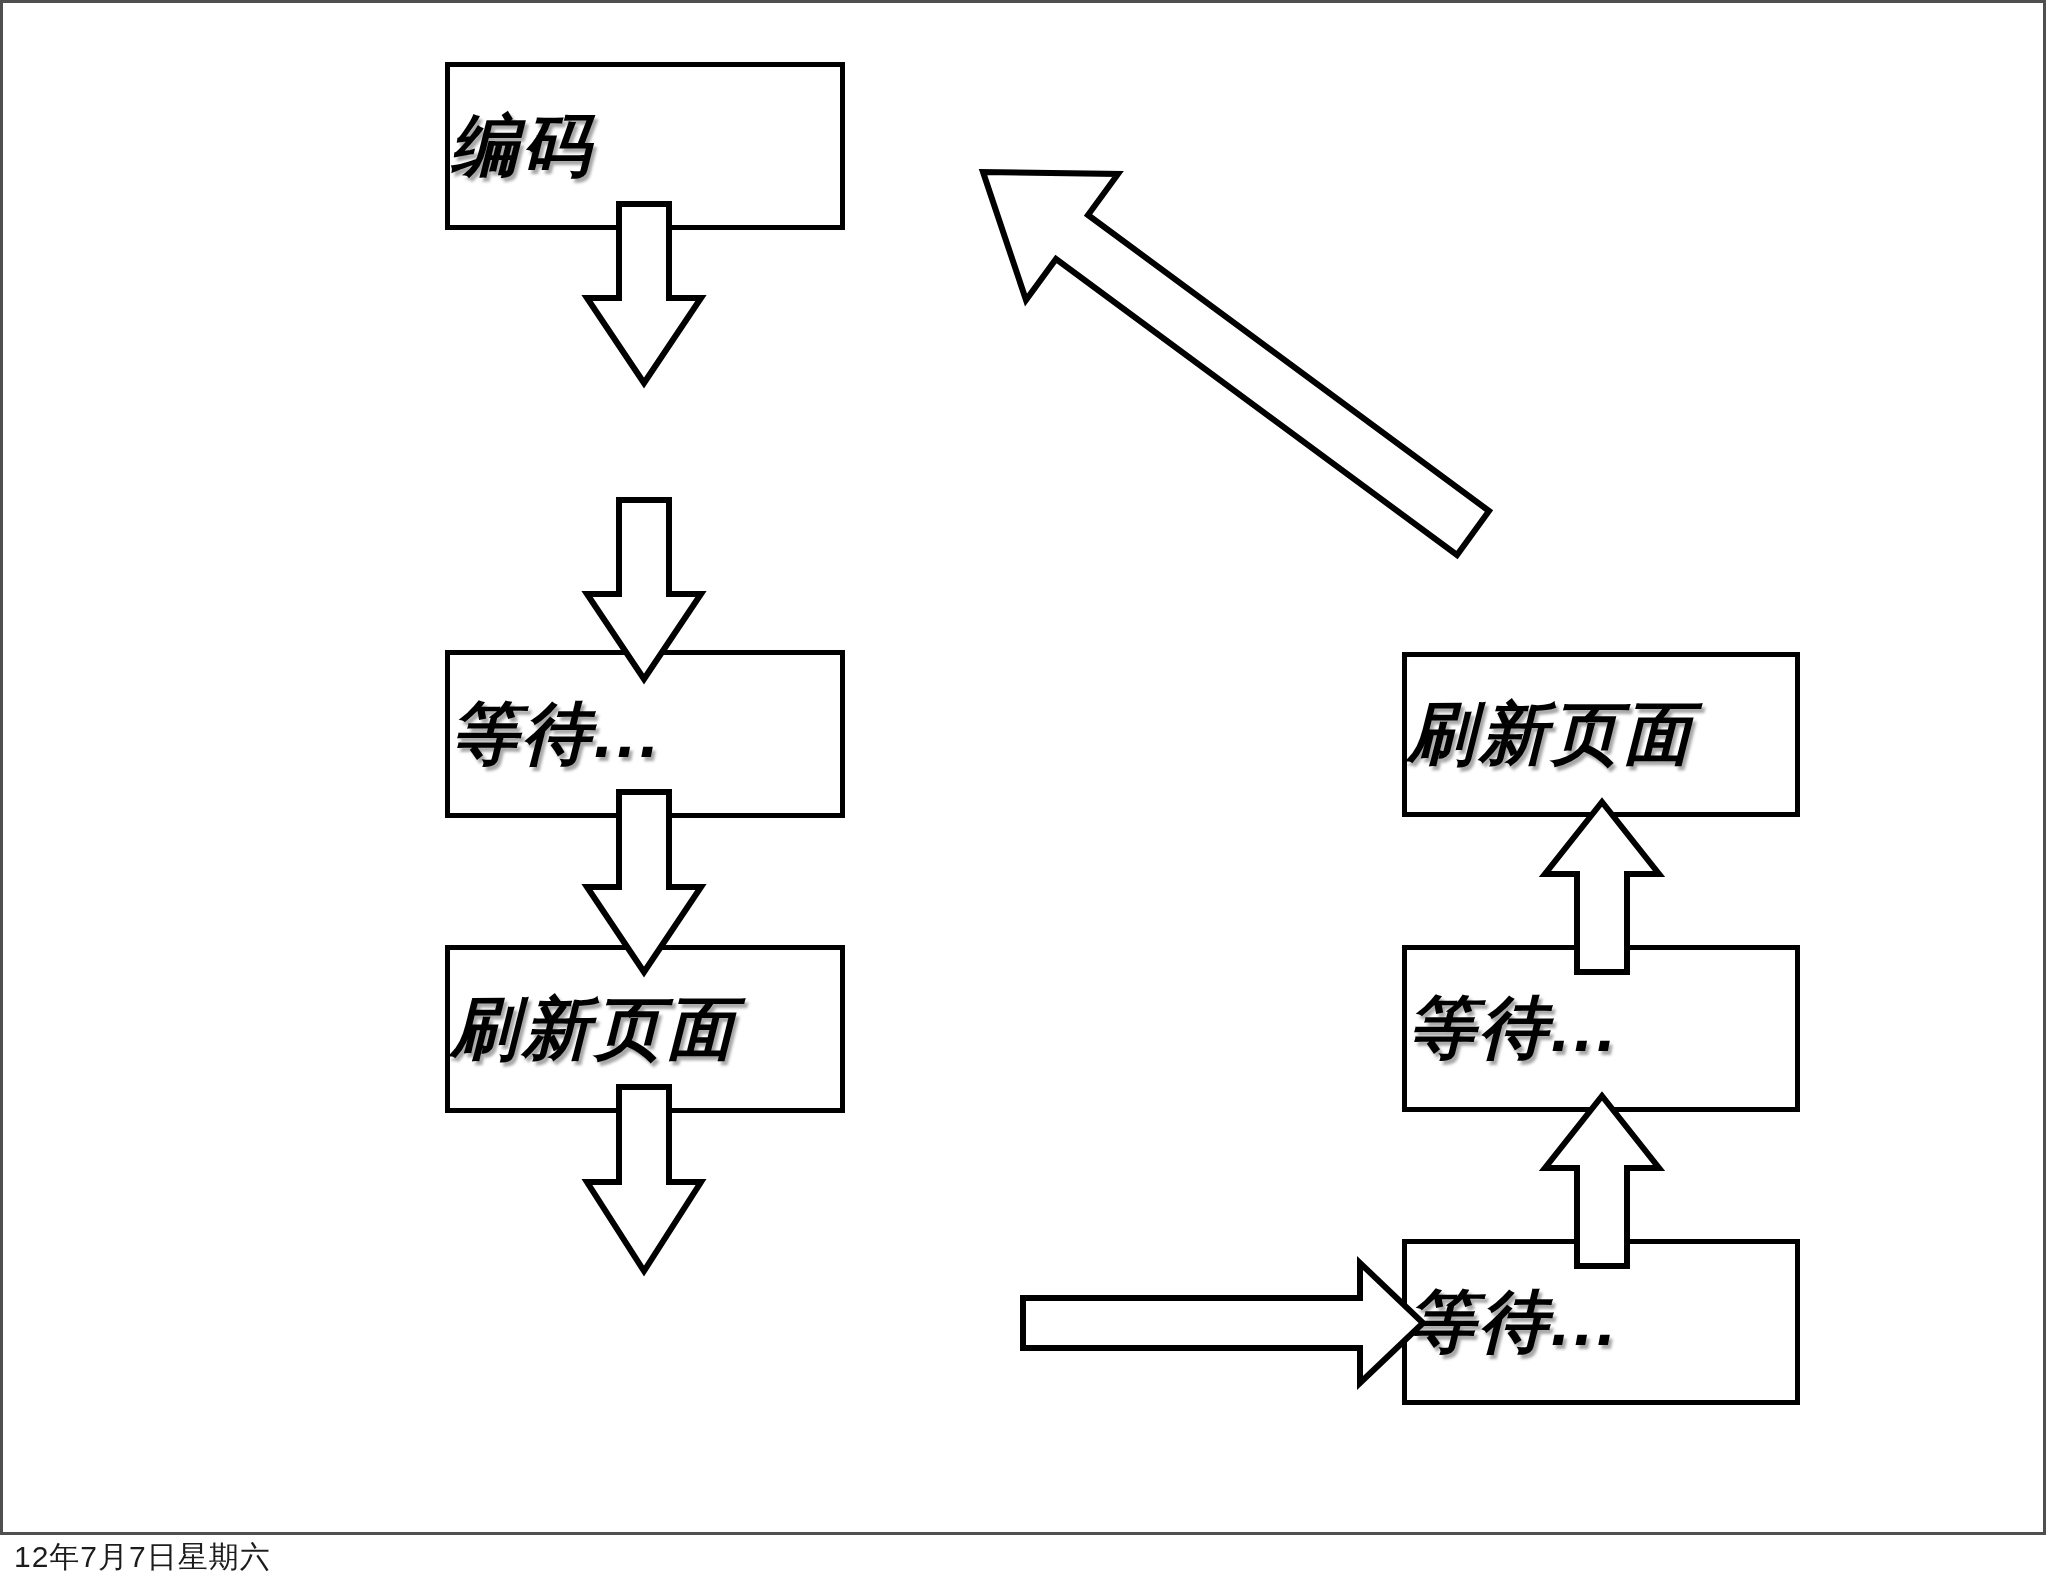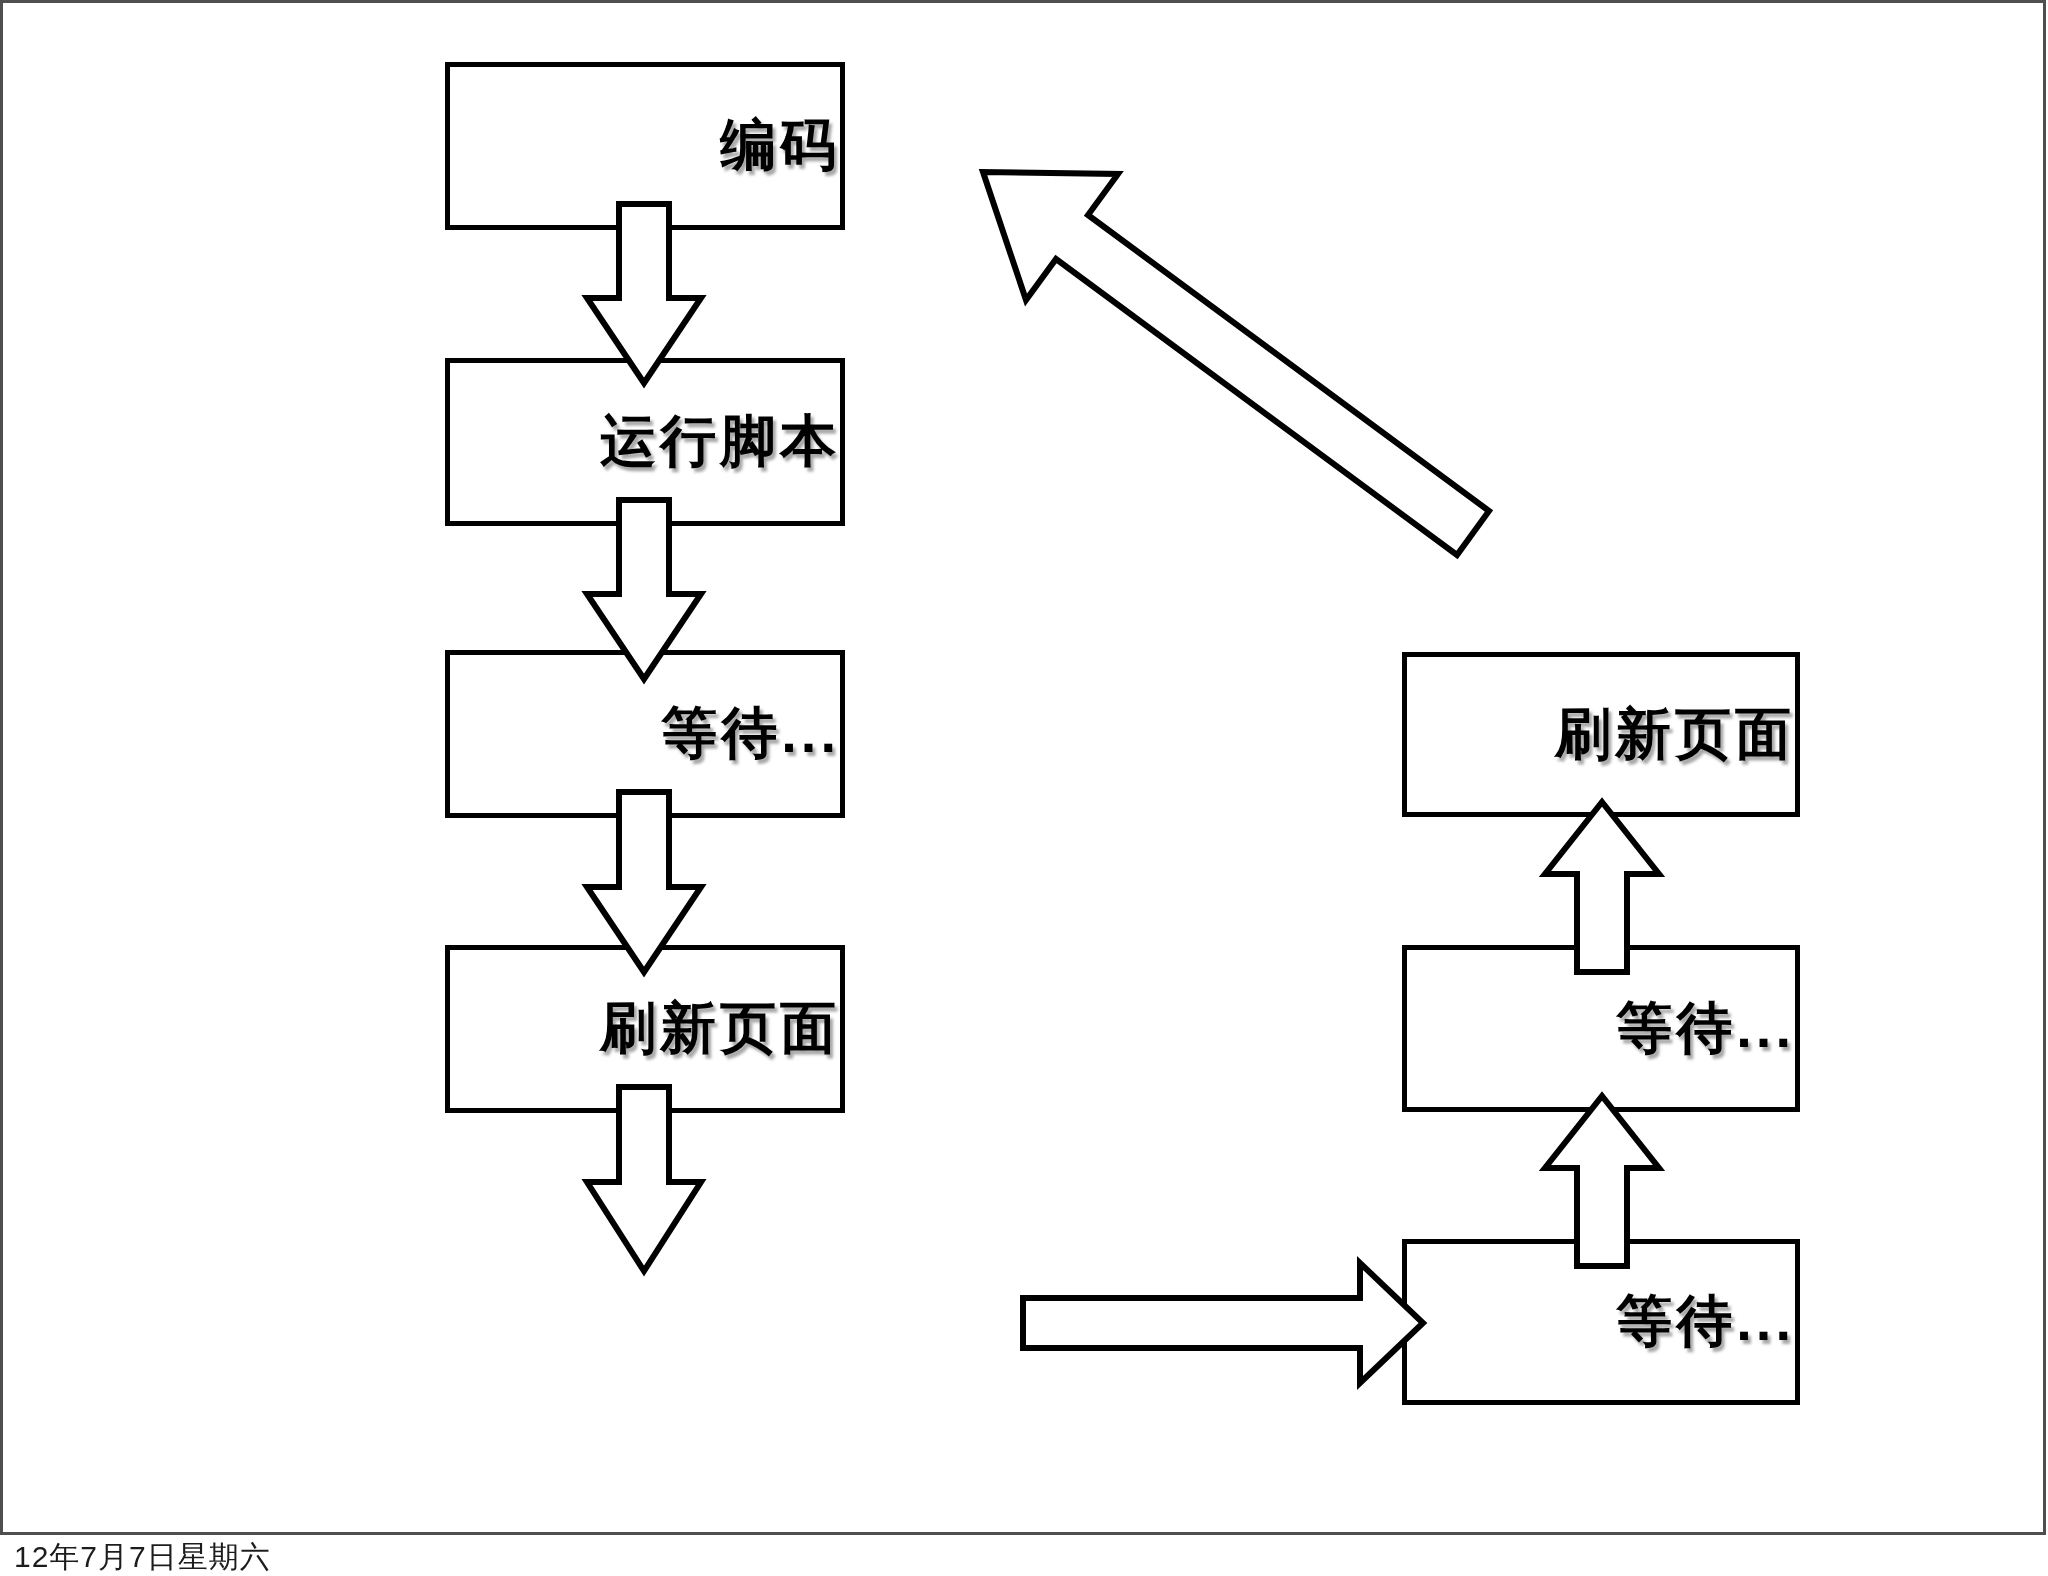--- a/index.html
+++ b/index.html
@@ -6,23 +6,23 @@
   .stage{
     position:relative;width:2048px;height:1576px;background:#ffffff;
     font-family:"Liberation Sans",sans-serif;overflow:hidden;
   }
   .frame{
     position:absolute;left:0;top:0;width:2046px;height:1535px;
     border:3px solid #4f4f4f;box-sizing:border-box;background:#ffffff;
   }
   .box{
     position:absolute;background:#ffffff;border:5px solid #000000;
-    box-sizing:border-box;display:flex;align-items:center;justify-content:flex-end;
-    font-weight:bold;font-size:56px;color:#000000;letter-spacing:4px;
-    text-shadow:3px 4px 3px rgba(0,0,0,0.35);white-space:nowrap;z-index:1;
+    box-sizing:border-box;display:flex;align-items:center;justify-content:flex-start;
+    font-weight:bold;font-size:68px;color:#000000;letter-spacing:4px;
+    text-shadow:3px 4px 3px rgba(0,0,0,0.35);white-space:nowrap;z-index:1;font-style:italic;
   }
   .b-code      {left:445px;  top:62px;   width:400px; height:168px;}
   .b-run       {left:445px;  top:358px;  width:400px; height:168px;}
   .b-wait-l    {left:445px;  top:650px;  width:400px; height:168px;}
   .b-refresh-l {left:445px;  top:945px;  width:400px; height:168px;}
   .b-request   {left:247px;  top:1240px; width:798px; height:165px;}
   .b-wait-br   {left:1402px; top:1239px; width:398px; height:166px;}
   .b-wait-mr   {left:1402px; top:945px;  width:398px; height:167px;}
   .b-refresh-r {left:1402px; top:652px;  width:398px; height:165px;}
   .arrows{
@@ -39,23 +39,20 @@
 <body>
 
 <div class="stage">
 
   <div class="frame"></div>
 
   <div class="box b-code">
     <span>编码</span>
   </div>
 
-  <div class="box b-run">
-    <span>运行脚本</span>
-  </div>
 
   <div class="box b-wait-l">
     <span>等待...</span>
   </div>
 
   <div class="box b-refresh-l">
     <span>刷新页面</span>
   </div>
 
 

